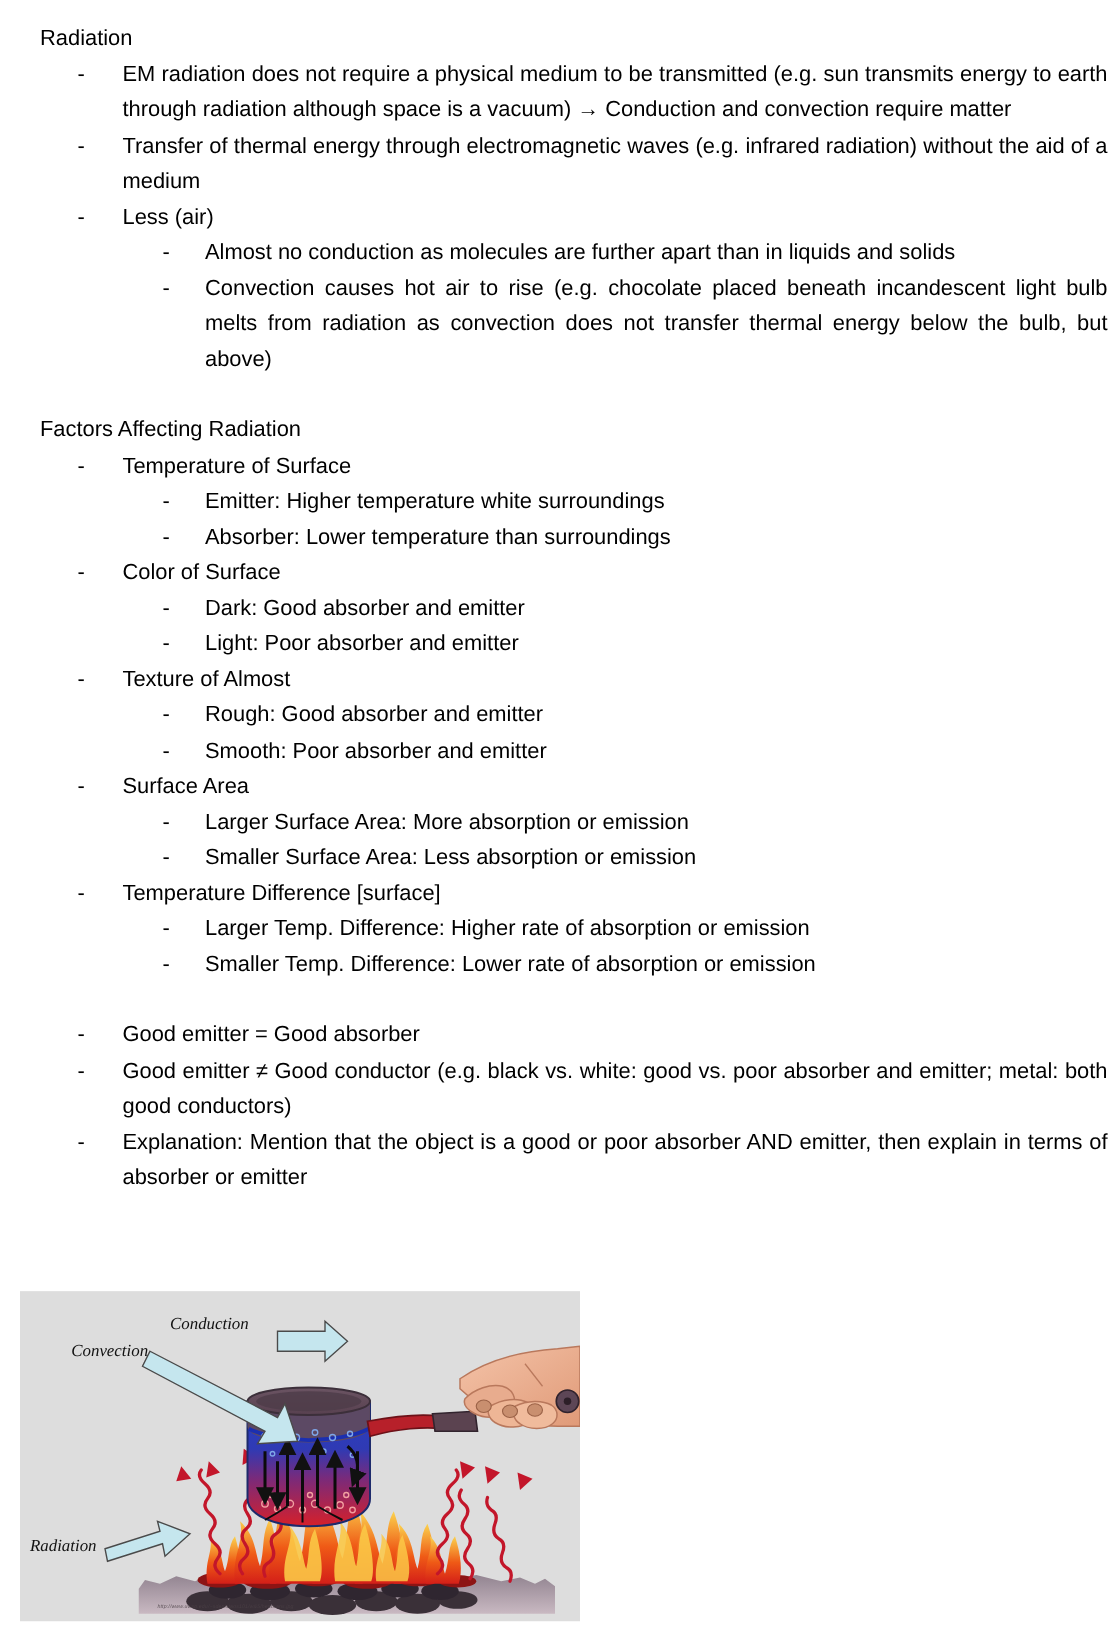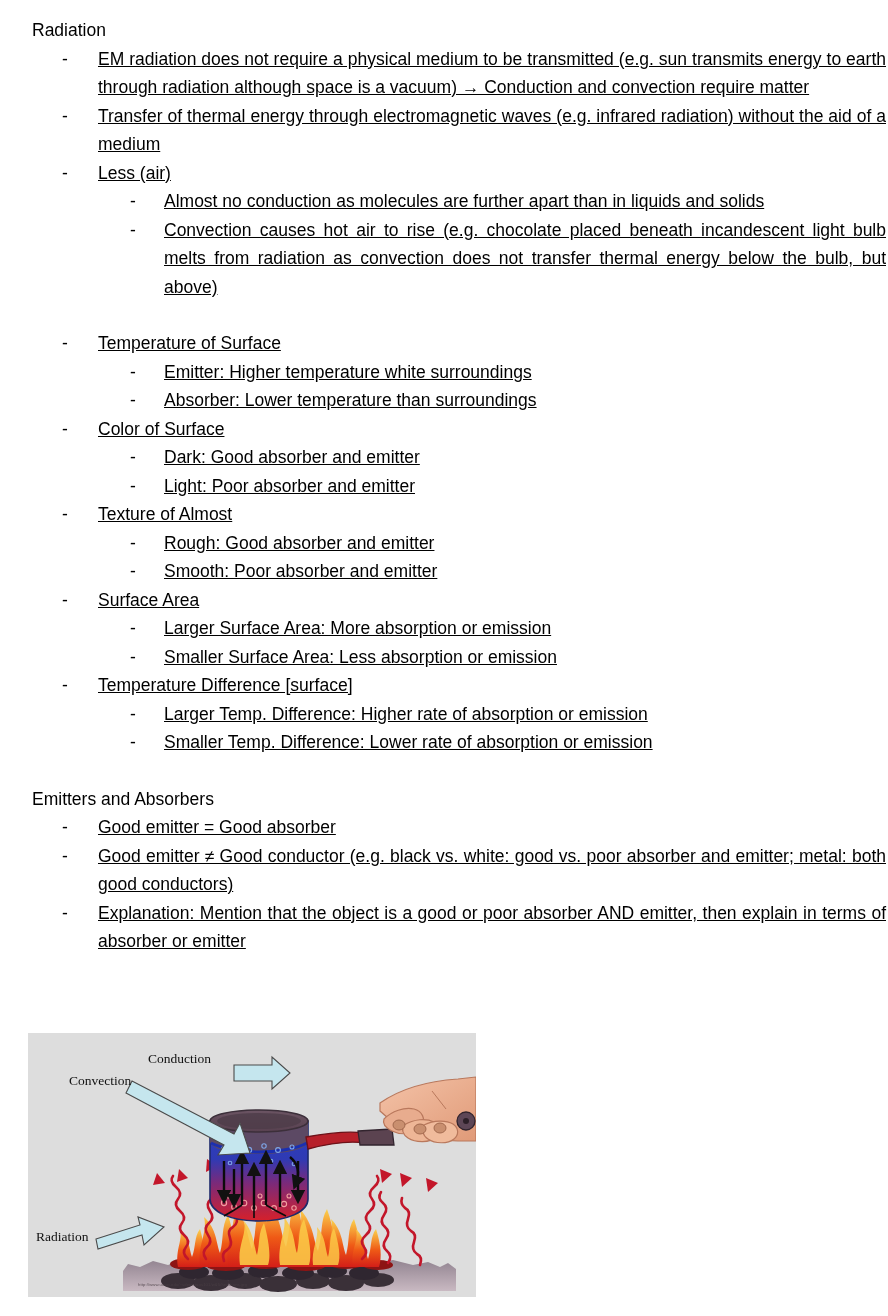--- a/index.html
+++ b/index.html
@@ -56,32 +56,33 @@
   }
   .lvl2 > .dash {
     position: absolute;
     left: -34px;
     top: 0;
     width: 12px;
     text-align: left;
   }
   .dash { font-size: 17.5px; line-height: 28.5px; }
   
-  .lvl1 > .txt, .lvl2 > .txt { display: block; text-decoration: underline; }
+  .lvl1 > .txt, .lvl2 > .txt { display: block; }
   .nojust { text-align: left; }
 
   .gap { height: 28px; }
 
   
   .figure-wrap {
     position: absolute;
-    left: 28px;
+    left: 16px;
     top: 1033px;
     width: 456px;
     height: 264px;
+    font-style: italic;
   }
   .figure {
     position: relative;
     width: 448px;
     height: 264px;
     background: #dddddd;
     overflow: hidden;
   }
   .figure svg { display: block; }
   .fig-label {
@@ -136,20 +137,21 @@
 
     <div class="lvl2">
       <span class="dash">-</span>
       <span class="txt">Convection causes hot air to rise (e.g. chocolate placed beneath incandescent light bulb melts from radiation as convection does not transfer thermal energy below the bulb, but above)</span>
     </div>
   </div>
 
   <div class="gap"></div>
 
   <div class="section">
+    <div class="heading">Factors Affecting Radiation</div>
 
     <div class="lvl1 nojust">
       <span class="dash">-</span>
       <span class="txt">Temperature of Surface</span>
     </div>
     <div class="lvl2 nojust">
       <span class="dash">-</span>
       <span class="txt">Emitter: Higher temperature white surroundings</span>
     </div>
     <div class="lvl2 nojust">
@@ -206,21 +208,20 @@
     </div>
     <div class="lvl2 nojust">
       <span class="dash">-</span>
       <span class="txt">Smaller Temp. Difference: Lower rate of absorption or emission</span>
     </div>
   </div>
 
   <div class="gap"></div>
 
   <div class="section">
-    <div class="heading">Emitters and Absorbers</div>
 
     <div class="lvl1 nojust">
       <span class="dash">-</span>
       <span class="txt">Good emitter = Good absorber</span>
     </div>
     <div class="lvl1">
       <span class="dash">-</span>
       <span class="txt">Good emitter ≠ Good conductor (e.g. black vs. white: good vs. poor absorber and emitter; metal: both good conductors)</span>
     </div>
     <div class="lvl1">

